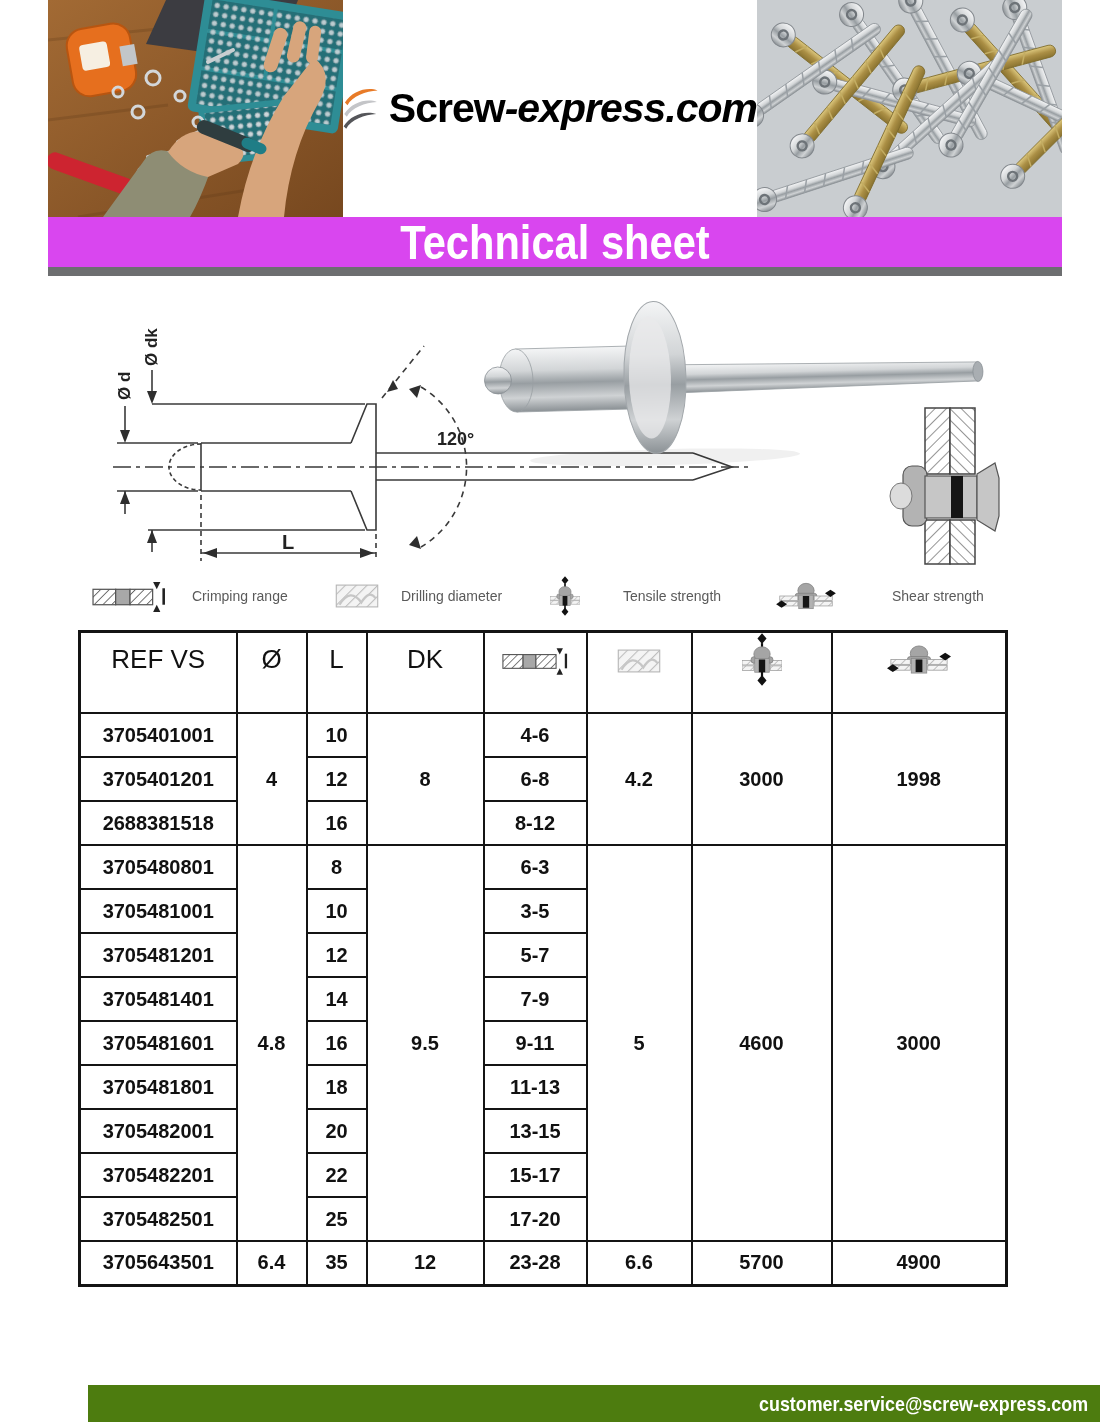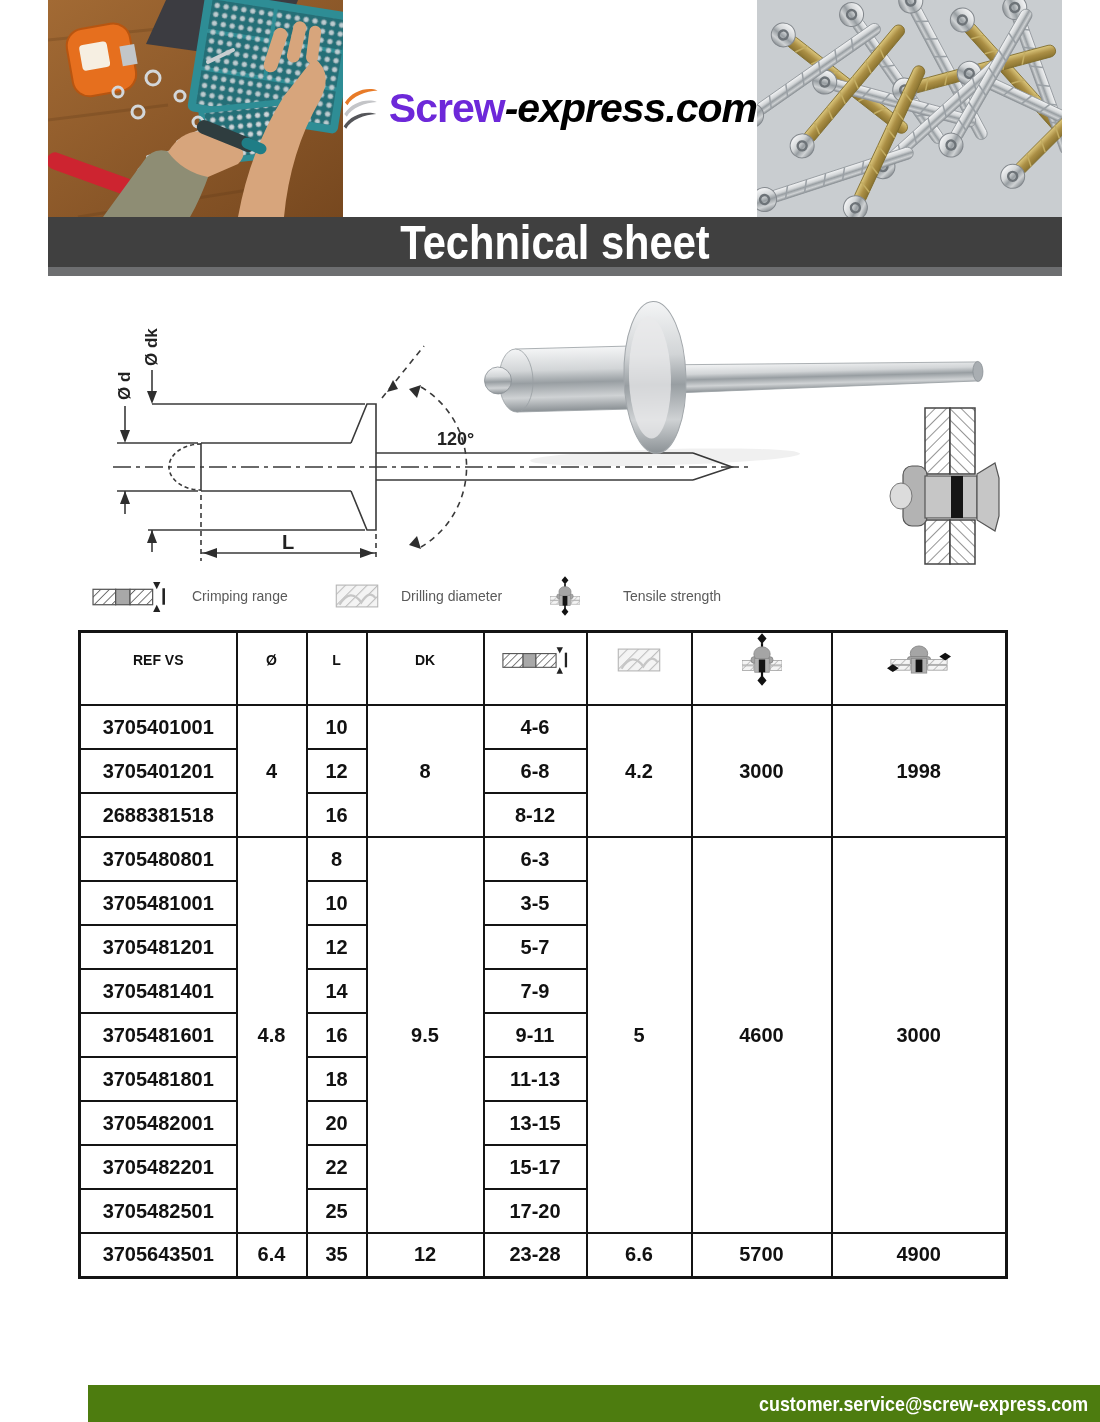--- a/index.html
+++ b/index.html
@@ -4,36 +4,36 @@
 <style>
   html,body{margin:0;padding:0;background:#fff;}
   .page{position:relative;width:1100px;height:1422px;background:#fff;overflow:hidden;
         font-family:"Liberation Sans","DejaVu Sans",sans-serif;}
   .photo{position:absolute;top:0;height:217px;overflow:hidden;}
   .photo-left{left:48px;width:295px;}
   .photo-right{left:757px;width:305px;}
   .logo{position:absolute;left:343px;top:0;width:414px;height:217px;background:#fff;
         display:flex;align-items:center;justify-content:center;gap:10px;}
   .logo-text{font-size:41px;font-weight:bold;letter-spacing:-1px;white-space:nowrap;}
-  .lg1{color:#6d28d9;}
+  .lg1{color:#000000;}
   .lg2{color:#000000;font-style:italic;}
-  .banner{position:absolute;left:48px;top:217px;width:1014px;height:50px;background:#404040;
+  .banner{position:absolute;left:48px;top:217px;width:1014px;height:50px;background:#d946ef;
           display:flex;align-items:center;justify-content:center;}
   .banner-title{color:#fff;font-size:49px;font-weight:bold;transform:scaleX(.85);letter-spacing:0px;}
   .banner-shadow{position:absolute;left:48px;top:267px;width:1014px;height:9px;background:#6d6e70;}
   .diagram{position:absolute;left:48px;top:288px;width:1014px;height:284px;}
   .legend{position:absolute;left:48px;top:576px;width:1014px;height:40px;text-decoration:underline;}
   .legend-item{position:absolute;top:0;height:40px;display:flex;align-items:center;}
   .legend-label{font-size:14px;color:#5a5a5a;white-space:nowrap;}
   table.spec{position:absolute;left:78px;top:630px;width:927px;border-collapse:collapse;
              table-layout:fixed;border:3px solid #141414;}
   table.spec th,table.spec td{border:2px solid #141414;text-align:center;vertical-align:middle;
              padding:0;color:#111;}
   table.spec thead tr{height:70px;}
-  table.spec th{font-size:14px;font-weight:bold;padding-bottom:18px;}
+  table.spec th{font-size:26px;font-weight:normal;padding-bottom:26px;}
   table.spec tbody tr{height:44px;}
   table.spec td{font-size:20px;font-weight:bold;}
   .footer{position:absolute;left:48px;top:1385px;width:1014px;height:37px;background:#4d7c0f;
           display:flex;align-items:center;justify-content:flex-end;box-sizing:border-box;padding-right:14px;margin-left:40px;}
   .email{color:#fff;font-size:21px;font-weight:bold;transform:scaleX(.85);transform-origin:right center;white-space:nowrap;}
   svg{display:block;}
   .ic{display:inline-block;vertical-align:middle;}
 </style>
 </head>
 <body>
@@ -327,20 +327,26 @@
           <use href="#icon-drill"></use>
         </svg>
       <span class="legend-label" style="margin-left:22px">Drilling diameter</span>
     </div>
     <div class="legend-item" style="left:502px">
       <svg class="ic" viewBox="0 0 44 58" width="30" height="40">
           <use href="#icon-tensile"></use>
         </svg>
       <span class="legend-label" style="margin-left:43px">Tensile strength</span>
     </div>
+    <div class="legend-item" style="left:728px">
+      <svg class="ic" viewBox="0 0 66 42" width="60" height="38">
+          <use href="#icon-shear"></use>
+        </svg>
+      <span class="legend-label" style="margin-left:56px">Shear strength</span>
+    </div>
   </div>
 
   <table class="spec">
     <colgroup>
       <col style="width:157px">
         <col style="width:70px">
         <col style="width:60px">
         <col style="width:117px">
       <col style="width:103px">
         <col style="width:105px">

